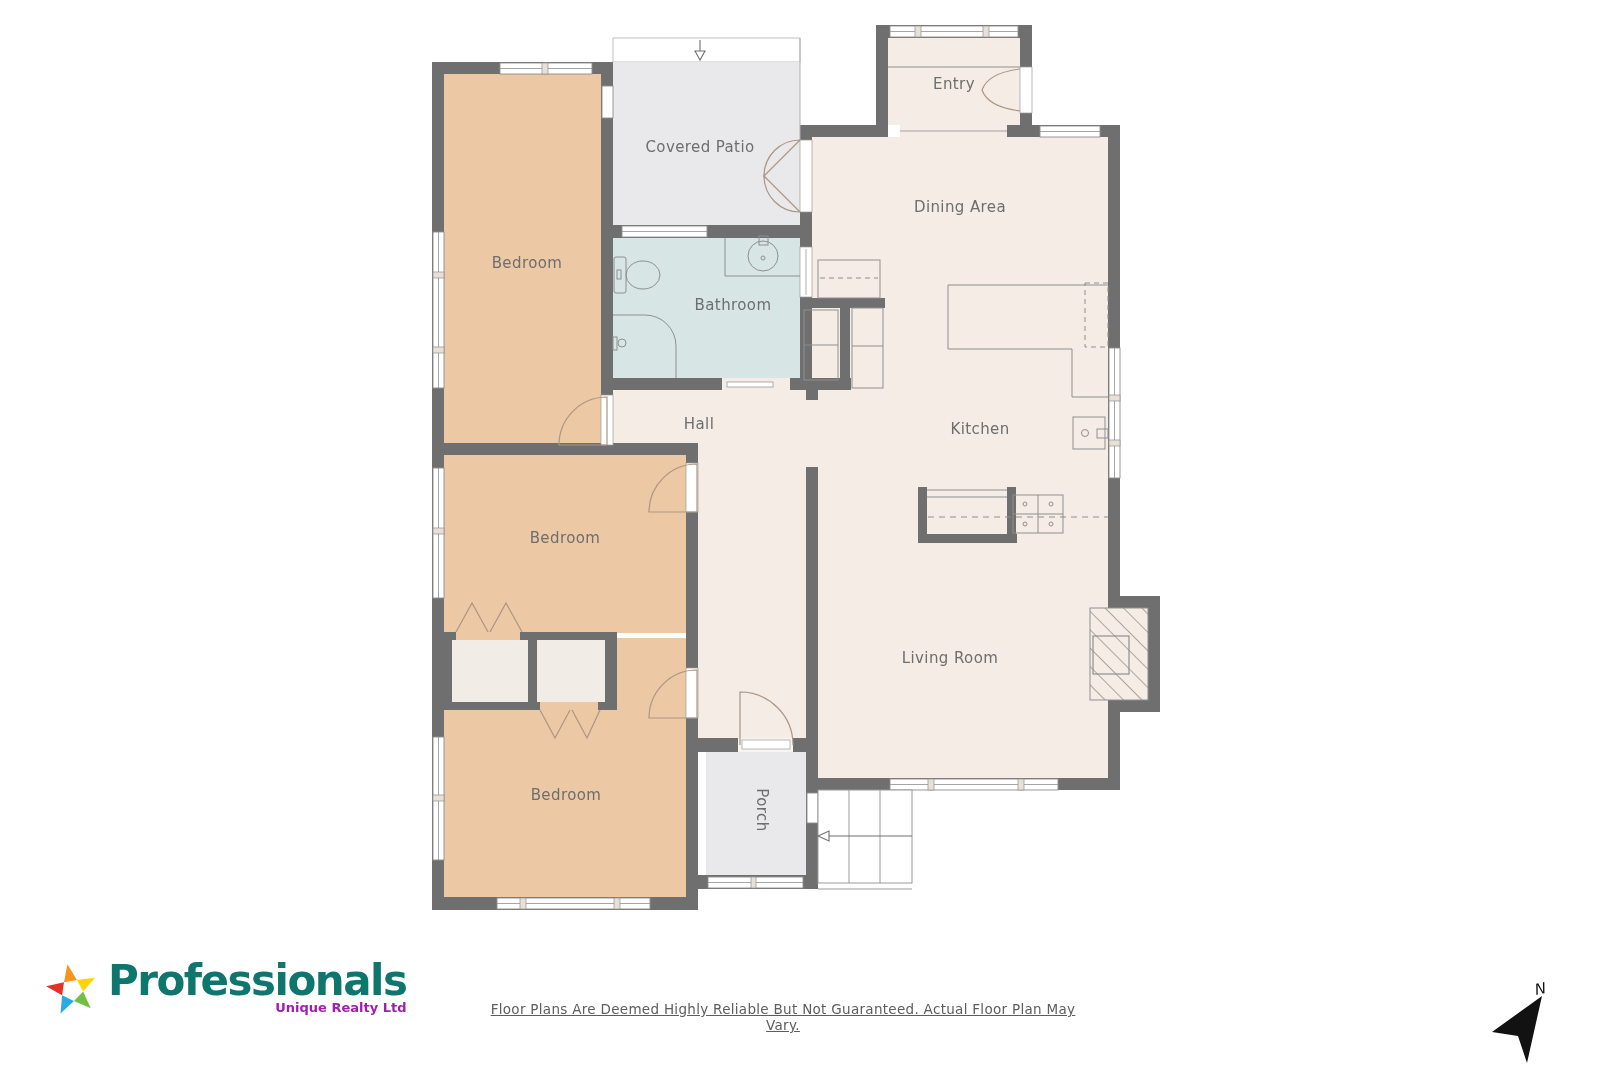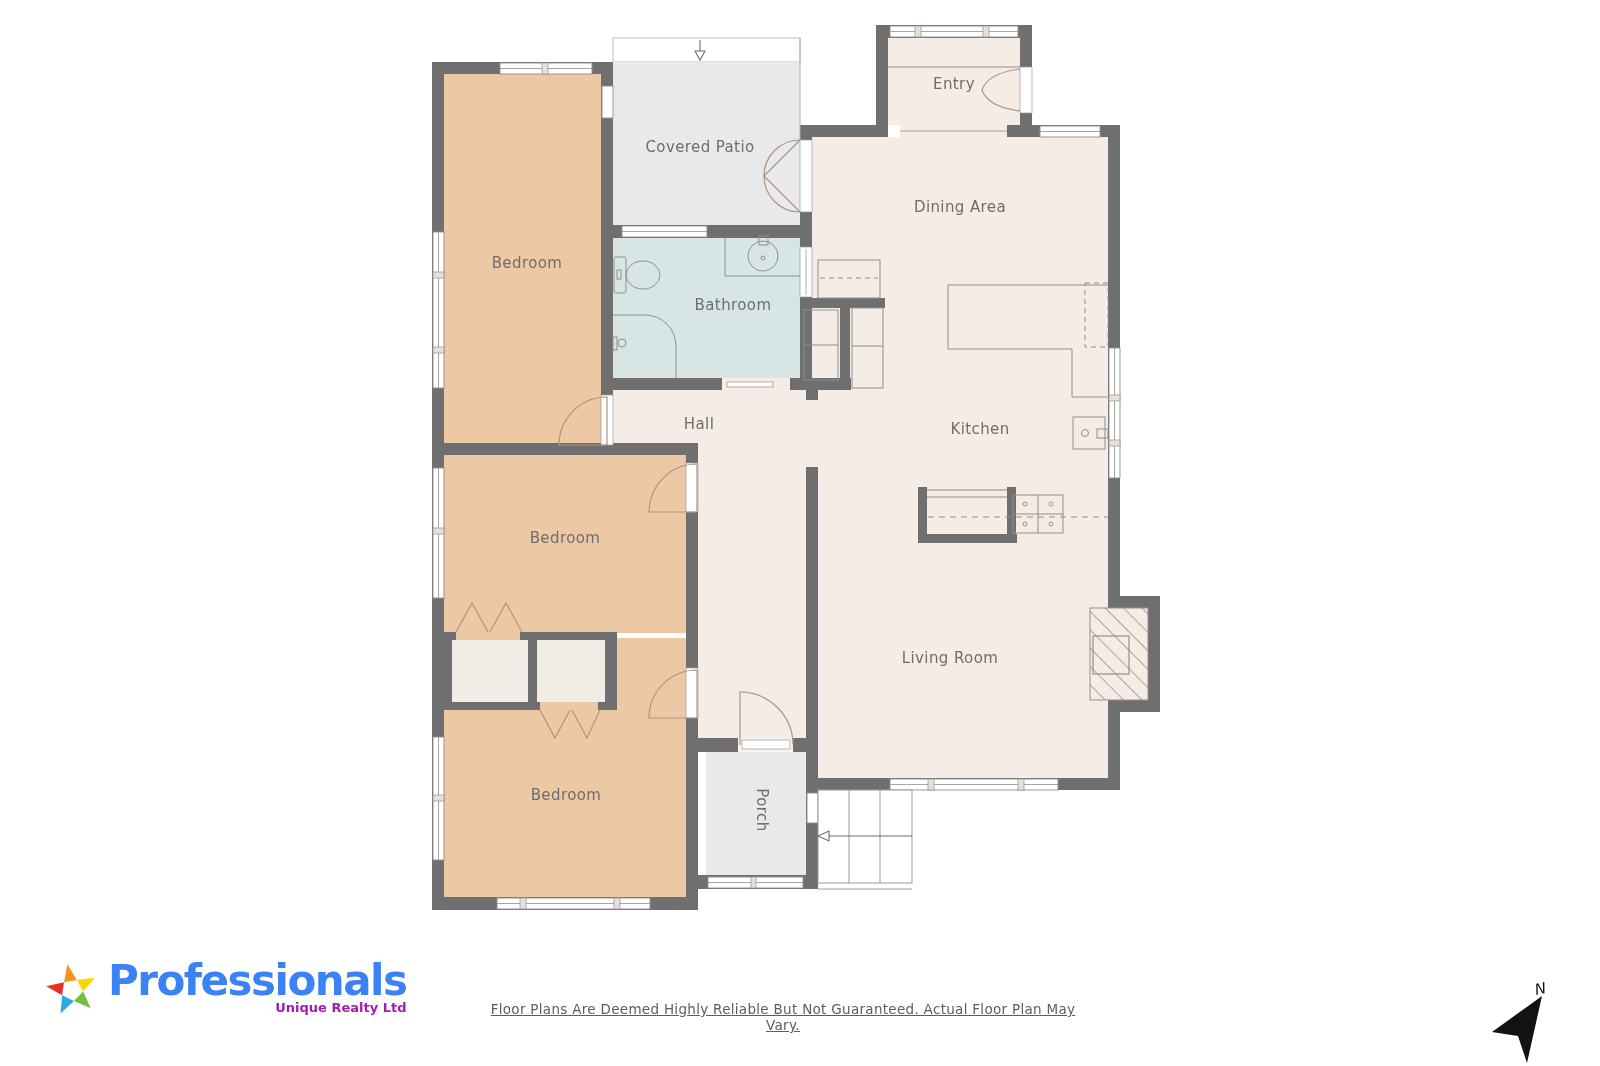--- a/index.html
+++ b/index.html
@@ -4,21 +4,21 @@
 <style>
   html,body{margin:0;padding:0;background:#ffffff;}
   body{width:1600px;height:1066px;position:relative;overflow:hidden;
        font-family:"DejaVu Sans","Liberation Sans",sans-serif;}
   #stage{position:absolute;left:0;top:0;width:1600px;height:1066px;}
   svg text{font-family:"DejaVu Sans","Liberation Sans",sans-serif;}
   .room-label{fill:#6e6e6e;font-size:15px;letter-spacing:0.4px;}
   .logo{position:absolute;left:44px;top:960px;display:flex;align-items:flex-start;}
   .logo-star{width:56px;height:60px;margin-right:8px;}
   .logo-textcol{display:flex;flex-direction:column;align-items:flex-end;}
-  .logo-name{color:#3b82f6;font-size:42px;font-weight:700;letter-spacing:-1.5px;line-height:1.0;}
+  .logo-name{color:#0f766e;font-size:42px;font-weight:700;letter-spacing:-1.5px;line-height:1.0;}
   .logo-tagline{color:#a21caf;font-size:13px;font-weight:700;margin-top:-2px;letter-spacing:0px;}
   .disclaimer{position:absolute;left:483px;top:1001px;width:600px;text-align:center;
               color:#5d5d5d;font-size:13.5px;letter-spacing:0.3px;text-decoration:underline;}
 </style>
 </head>
 <body>
 
 <div id="stage">
 
 <svg width="1600" height="1066" viewBox="0 0 1600 1066">

